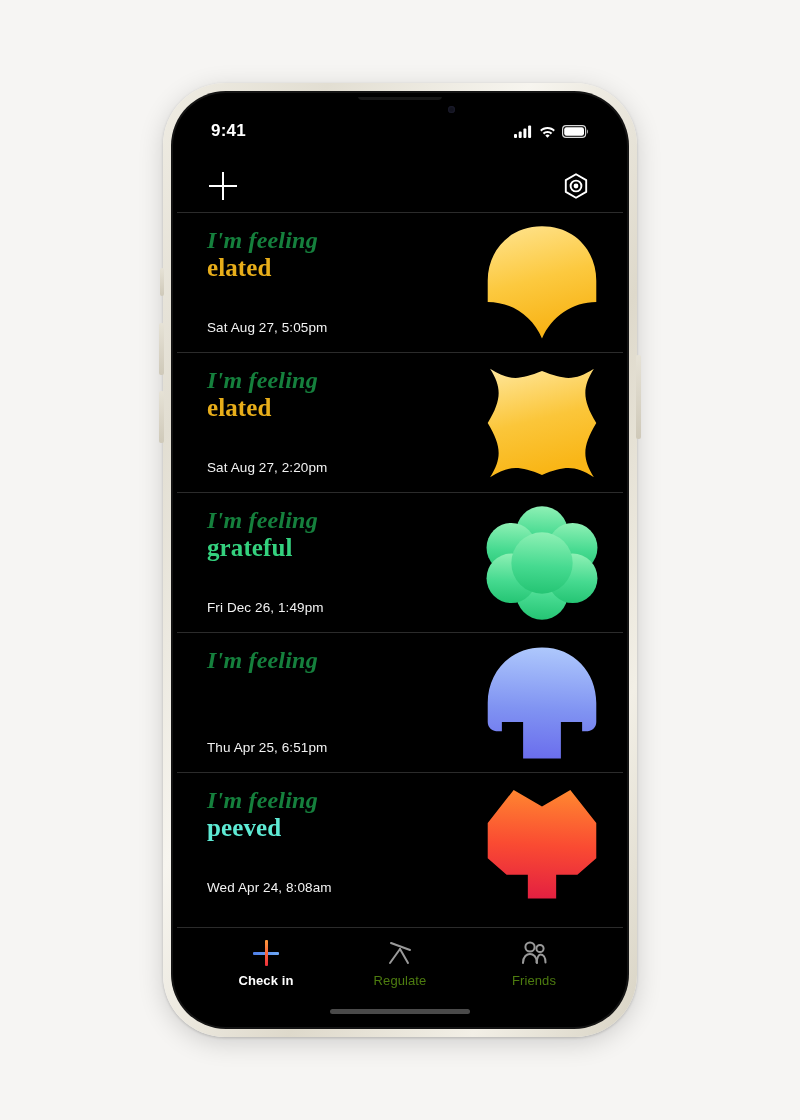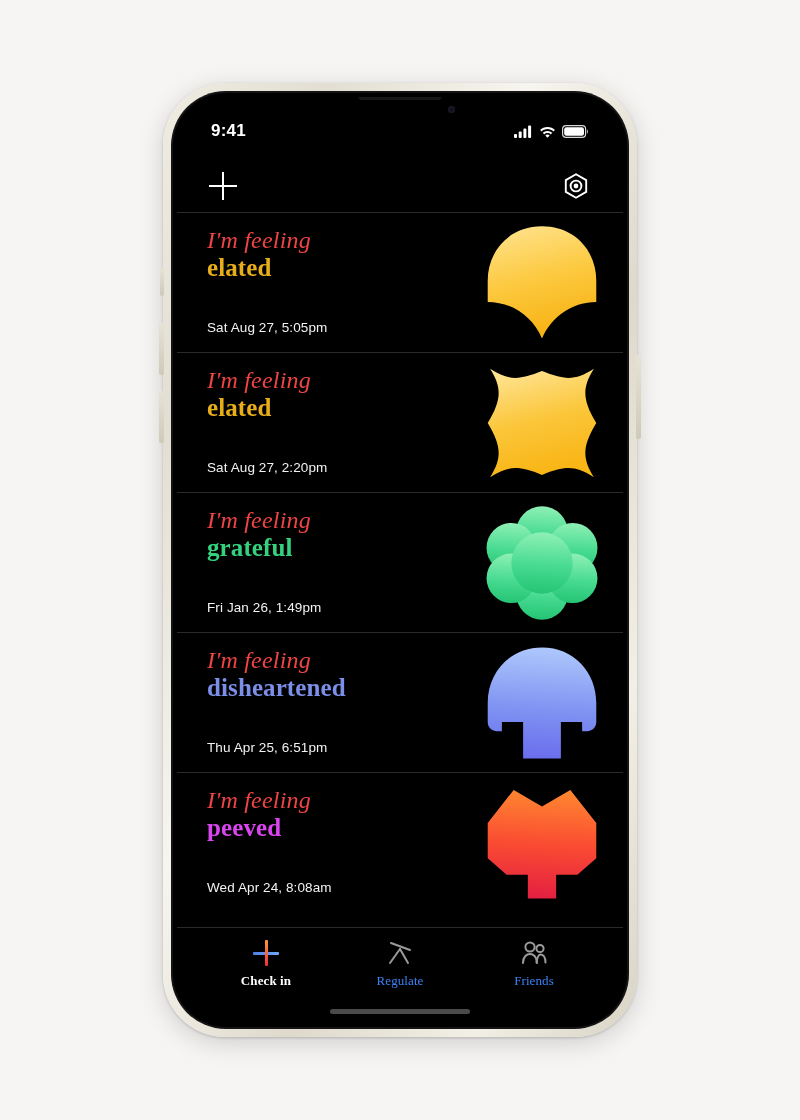--- a/index.html
+++ b/index.html
@@ -161,23 +161,23 @@
   }
   .entry-text {
     position: absolute;
     left: 30px;
     top: 14px;
     z-index: 5;
   }
   .feeling-line {
     font-family: "Liberation Serif", serif;
     font-style: italic;
-    font-weight: normal;
+    font-weight: bold;
     font-size: 24px;
-    color: #ef4444;
+    color: #15803d;
     letter-spacing: .2px;
     line-height: 1.12;
     white-space: nowrap;
   }
   .mood-word {
     font-family: "Liberation Serif", serif;
     font-weight: bold;
     font-style: normal;
     font-size: 25px;
     line-height: 1.15;
@@ -210,34 +210,33 @@
     left: 0; right: 0;
     bottom: 0;
     height: 96px;
     border-top: 1px solid #2b2b2b;
     display: flex;
     align-items: flex-start;
     padding: 12px 22px 0 22px;
     box-sizing: border-box;
     background: #000;
     z-index: 25;
-    font-family: Liberation Serif, serif;
   }
   .tab {
     flex: 1;
     display: flex;
     flex-direction: column;
     align-items: center;
     gap: 7px;
     cursor: pointer;
   }
   .tab-icon { height: 26px; display: flex; align-items: center; justify-content: center; }
   .tab-label {
     font-size: 13px;
-    color: #3b82f6;
+    color: #4d7c0f;
     letter-spacing: .1px;
   }
   .tab.active .tab-label { color: #ffffff; font-weight: bold; }
 
   .home-indicator {
     position: absolute;
     left: 50%;
     transform: translateX(-50%);
     bottom: 9px;
     width: 140px;
@@ -353,21 +352,21 @@
               <path d="M6 4 C22 14 30 14 50 6 C70 14 78 14 94 4 C84 20 84 30 96 50 C84 70 84 80 94 96 C78 86 70 86 50 94 C30 86 22 86 6 96 C16 80 16 70 4 50 C16 30 16 20 6 4 Z" fill="url(#gElated)"></path>
             </svg>
           </div>
         </div>
 
         <div class="entry">
           <div class="entry-text">
             <div class="feeling-line">I'm feeling</div>
             <div class="mood-word" style="color:#34d17e">grateful</div>
           </div>
-          <div class="entry-date">Fri Jan 26, 1:49pm</div>
+          <div class="entry-date">Fri Dec 26, 1:49pm</div>
           <div class="entry-shape">
             <svg viewBox="0 0 100 100">
               <defs>
                 <linearGradient id="gGrateful" x1="0.35" y1="0" x2="0.3" y2="1">
                   <stop offset="0%" stop-color="#8df0b4"></stop>
                   <stop offset="55%" stop-color="#46da90"></stop>
                   <stop offset="100%" stop-color="#24c473"></stop>
                 </linearGradient>
               </defs>
               <g fill="url(#gGrateful)">
@@ -379,41 +378,40 @@
                 <circle cx="76" cy="63" r="21"></circle>
                 <circle cx="50" cy="50" r="26"></circle>
               </g>
             </svg>
           </div>
         </div>
 
         <div class="entry">
           <div class="entry-text">
             <div class="feeling-line">I'm feeling</div>
-            <div class="mood-word" style="color:#7b8fe8">disheartened</div>
           </div>
           <div class="entry-date">Thu Apr 25, 6:51pm</div>
           <div class="entry-shape">
             <svg viewBox="0 0 100 100">
               <defs>
                 <linearGradient id="gDis" x1="0.35" y1="0" x2="0.3" y2="1">
                   <stop offset="0%" stop-color="#adc7fc"></stop>
                   <stop offset="55%" stop-color="#8093f2"></stop>
                   <stop offset="100%" stop-color="#6a6ded"></stop>
                 </linearGradient>
               </defs>
               <path d="M50 3 C77 3 96 24 96 50 L96 66 C96 71 92 74 87 74 L84 74 L84 66 L66 66 L66 97 L34 97 L34 66 L16 66 L16 74 L13 74 C8 74 4 71 4 66 L4 50 C4 24 23 3 50 3 Z" fill="url(#gDis)"></path>
             </svg>
           </div>
         </div>
 
         <div class="entry">
           <div class="entry-text">
             <div class="feeling-line">I'm feeling</div>
-            <div class="mood-word" style="color:#d946ef">peeved</div>
+            <div class="mood-word" style="color:#5eead4">peeved</div>
           </div>
           <div class="entry-date">Wed Apr 24, 8:08am</div>
           <div class="entry-shape">
             <svg viewBox="0 0 100 100">
               <defs>
                 <linearGradient id="gPeeved" x1="0.35" y1="0" x2="0.3" y2="1">
                   <stop offset="0%" stop-color="#ff8630"></stop>
                   <stop offset="50%" stop-color="#fa4b32"></stop>
                   <stop offset="100%" stop-color="#e31f41"></stop>
                 </linearGradient>

